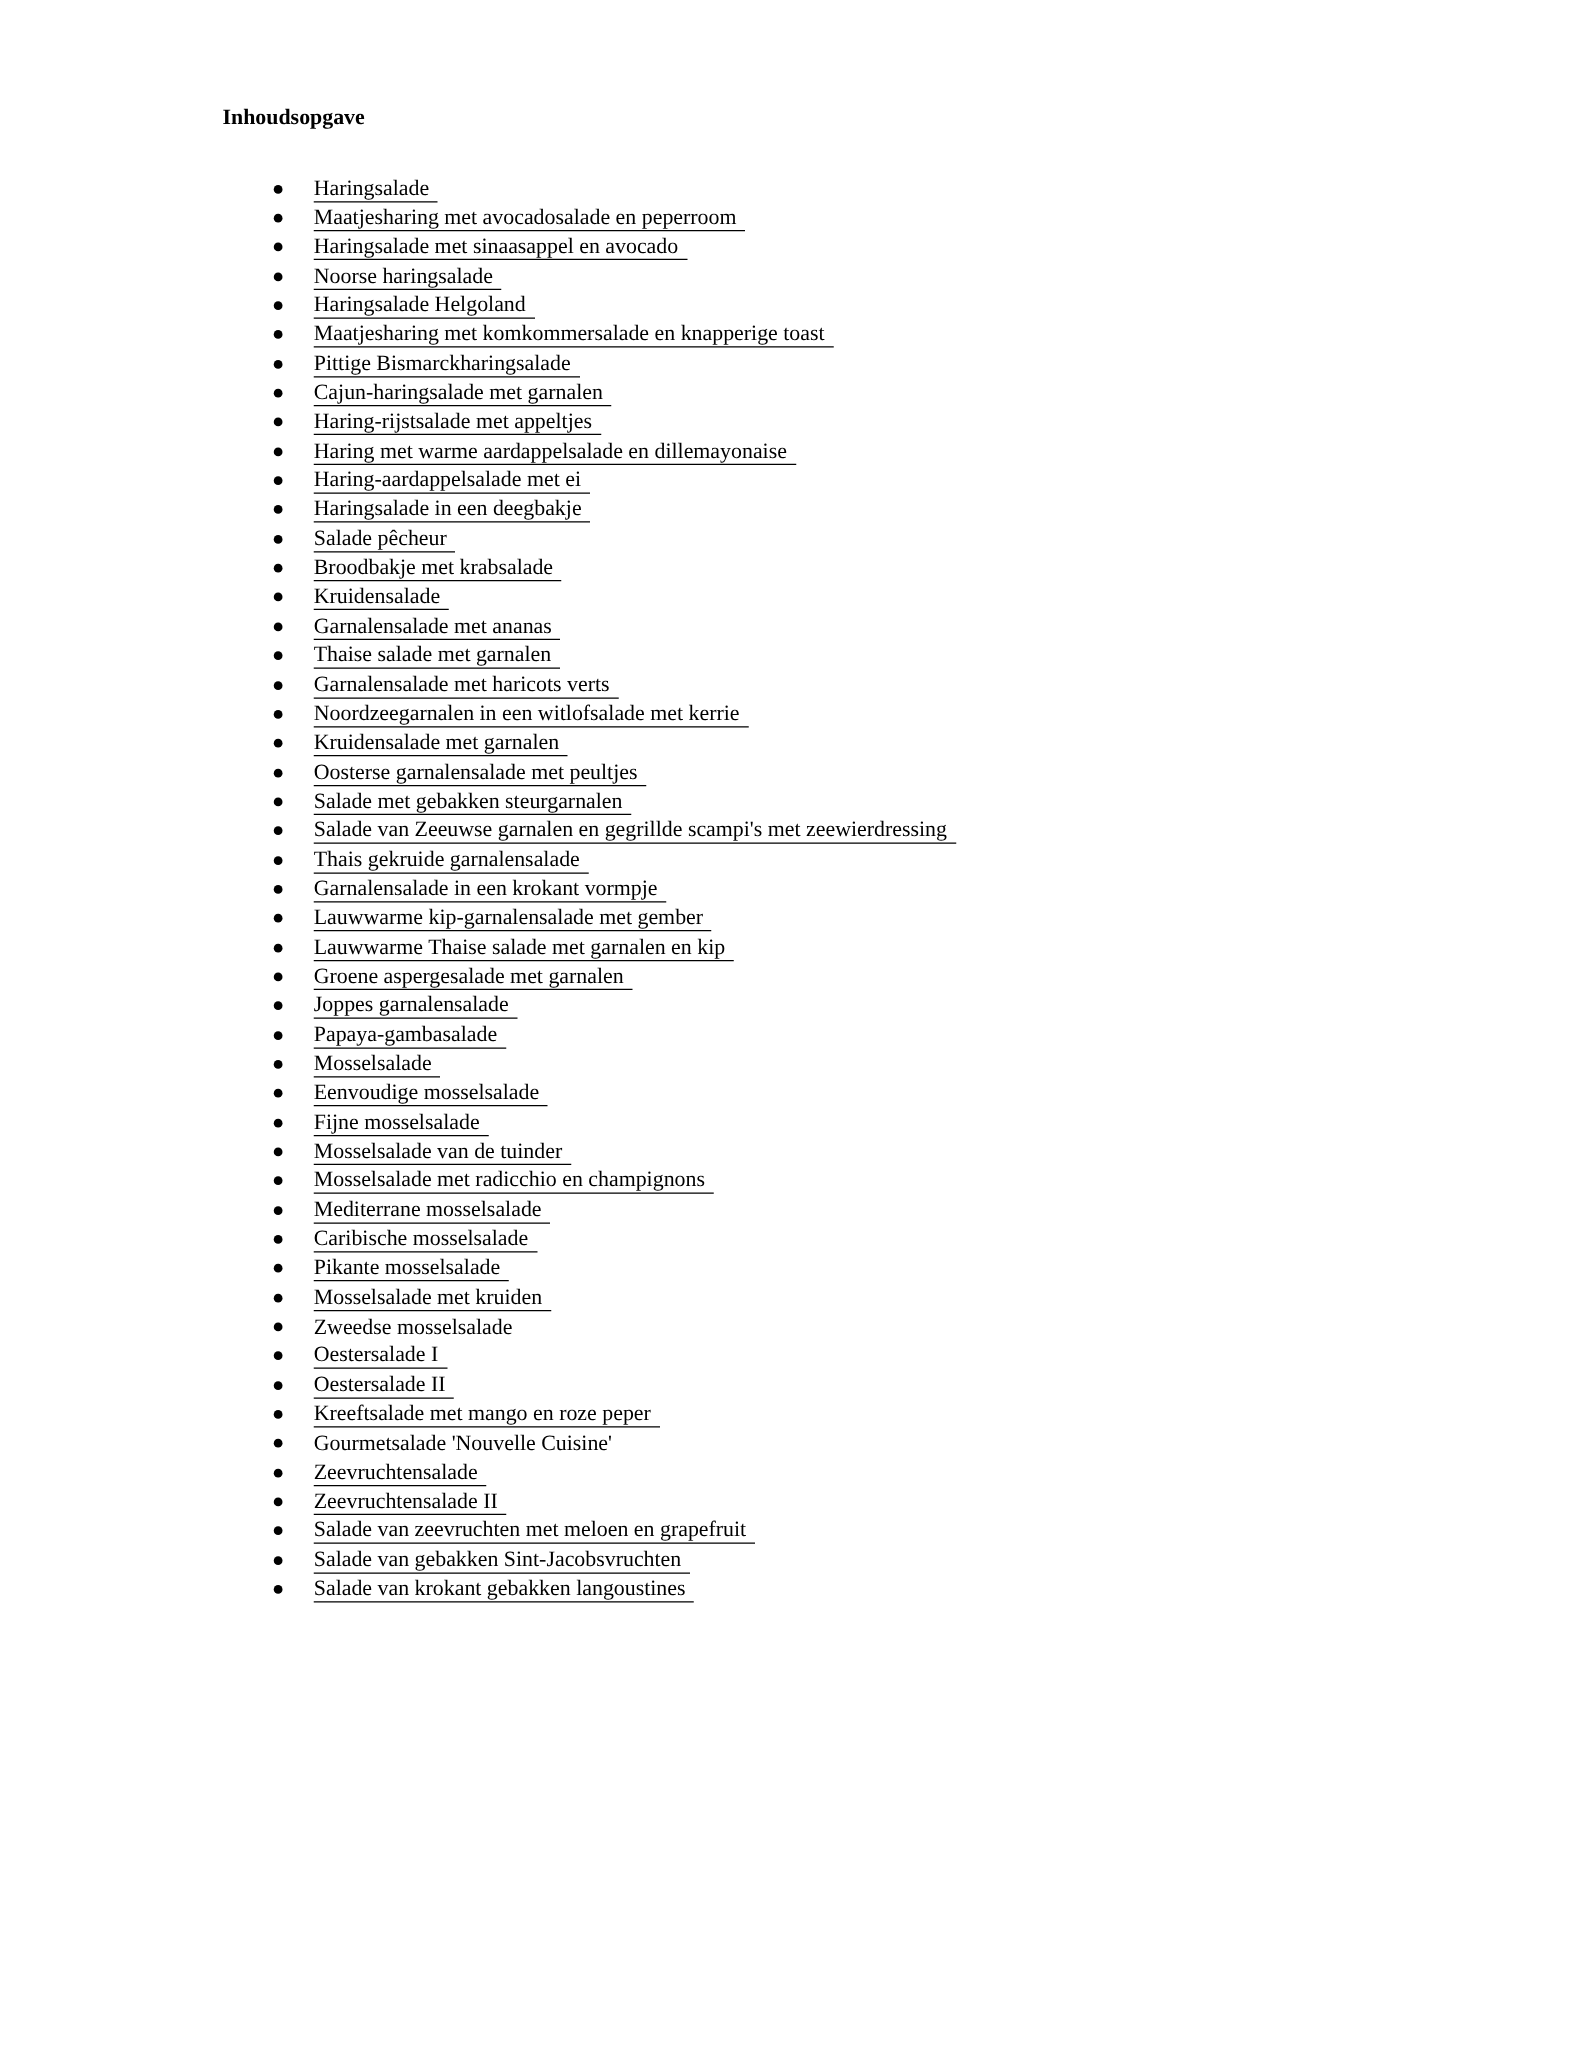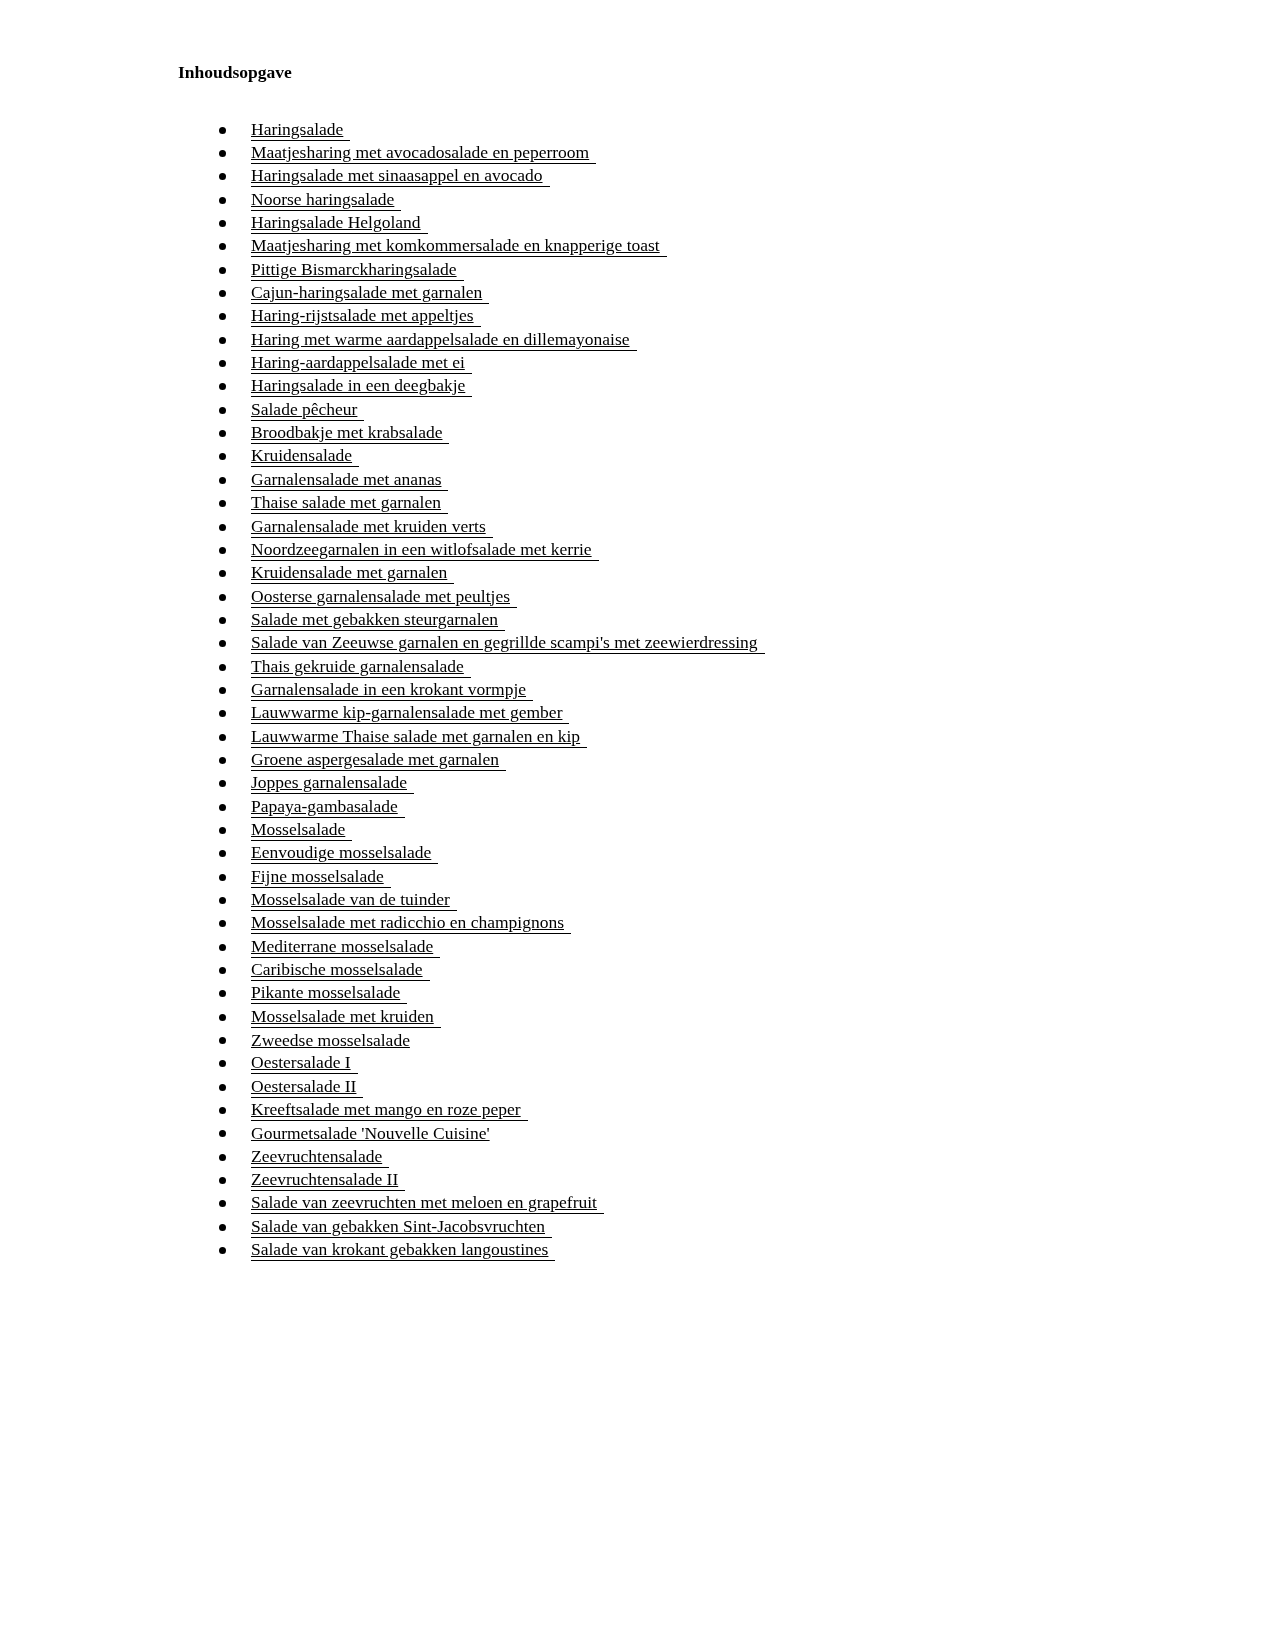--- a/index.html
+++ b/index.html
@@ -10,40 +10,39 @@
   .page {
     position: relative;
     width: 1275px;
     height: 1650px;
     background: #ffffff;
     overflow: hidden;
     font-family: "Liberation Serif", "DejaVu Serif", serif;
     color: #000000;
   }
   .content {
-    padding: 62px 60px 0 178px;
+    padding: 83px 60px 0 178px;
   }
   .doc-title {
     font-size: 17.5px;
     font-weight: bold;
     line-height: 20px;
     margin: 0 0 36px 0;
   }
   ul.toc-list {
     list-style: none;
     margin: 0;
     padding: 0;
   }
   ul.toc-list li {
     display: flex;
     align-items: center;
     height: 23.35px;
     padding-left: 41px;
     box-sizing: border-box;
-    text-decoration: underline;
   }
   .bullet {
     flex: 0 0 auto;
     width: 7px;
     height: 7px;
     border-radius: 50%;
     background: #000000;
     margin-right: 25px;
     margin-top: 1px;
   }
@@ -128,21 +127,21 @@
         <li>
           <span class="bullet"></span>
           <span class="toc-label underlined">Garnalensalade met ananas</span>
         </li>
         <li>
           <span class="bullet"></span>
           <span class="toc-label underlined">Thaise salade met garnalen</span>
         </li>
         <li>
           <span class="bullet"></span>
-          <span class="toc-label underlined">Garnalensalade met kruiden verts</span>
+          <span class="toc-label underlined">Garnalensalade met haricots verts</span>
         </li>
         <li>
           <span class="bullet"></span>
           <span class="toc-label underlined">Noordzeegarnalen in een witlofsalade met kerrie</span>
         </li>
         <li>
           <span class="bullet"></span>
           <span class="toc-label underlined">Kruidensalade met garnalen</span>
         </li>
         <li>

